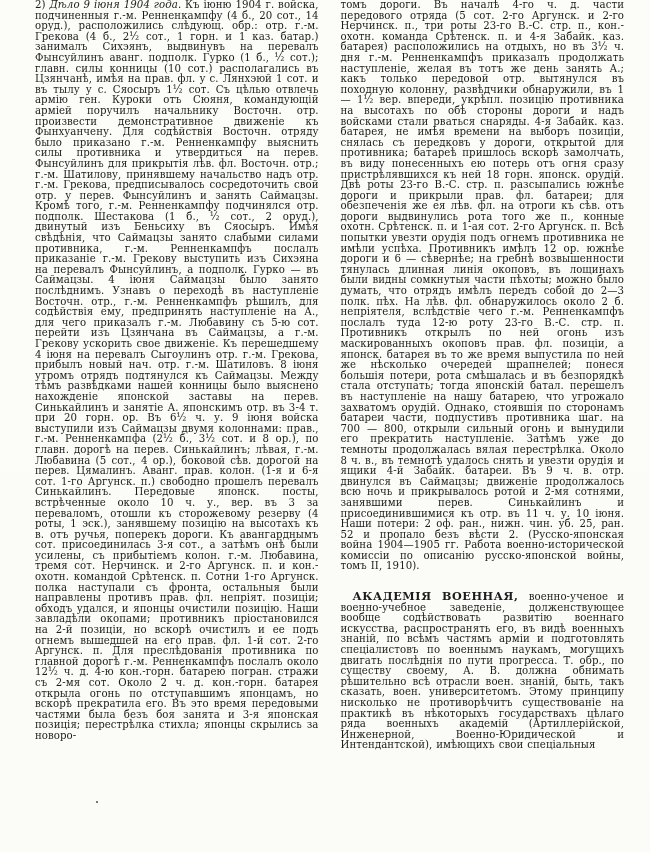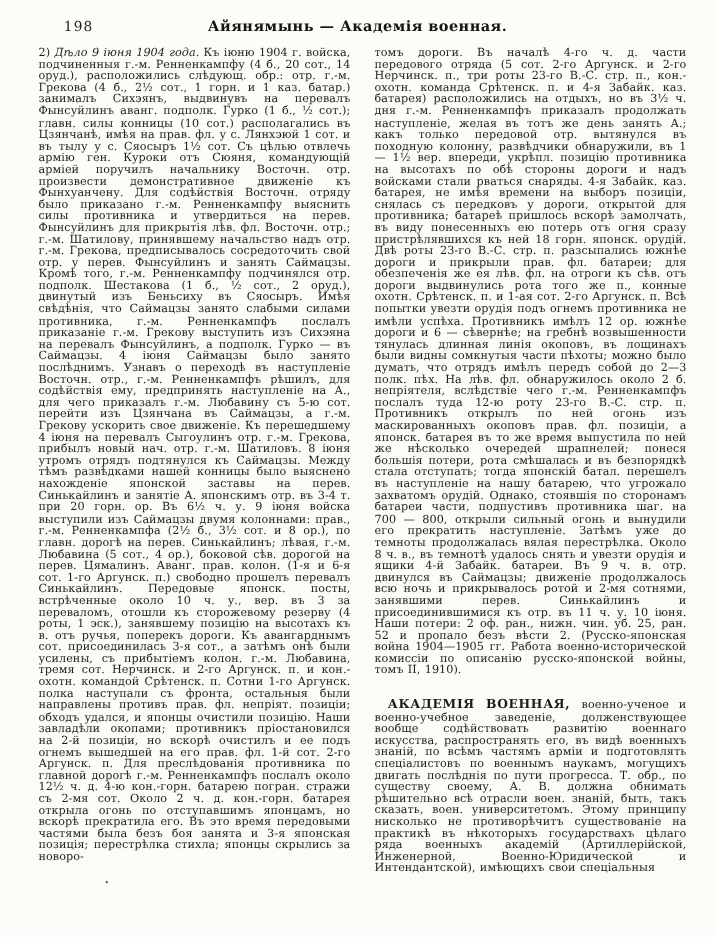--- a/index.html
+++ b/index.html
@@ -85,24 +85,20 @@
     width: 2px;
     height: 2px;
     background: #4a4a4a;
     border-radius: 50%;
   }
 </style>
 </head>
 <body>
 
 <div class="page">
-  <div class="page-header">
-    <span class="page-number">198</span>
-    <span class="running-head">Айянямынь — Академія военная.</span>
-  </div>
 
   <div class="columns">
     <div class="col" id="col-left">
         <p class="para"><span class="prefix">2) </span><span class="lead-italic">Дѣло 9 іюня 1904 года. </span>Къ іюню 1904 г. войска, подчиненныя г.-м. Ренненкампфу (4 б., 20 сот., 14 оруд.), расположились слѣдующ. обр.: отр. г.-м. Грекова (4 б., 2½ сот., 1 горн. и 1 каз. батар.) занималъ Сихэянъ, выдвинувъ на перевалъ Фынсуйлинъ аванг. подполк. Гурко (1 б., ½ сот.); главн. силы конницы (10 сот.) располагались въ Цзянчанѣ, имѣя на прав. фл. у с. Лянхэюй 1 сот. и въ тылу у с. Сяосыръ 1½ сот. Съ цѣлью отвлечь армію ген. Куроки отъ Сюяня, командующій арміей поручилъ начальнику Восточн. отр. произвести демонстративное движеніе къ Фынхуанчену. Для содѣйствія Восточн. отряду было приказано г.-м. Ренненкампфу выяснить силы противника и утвердиться на перев. Фынсуйлинъ для прикрытія лѣв. фл. Восточн. отр.; г.-м. Шатилову, принявшему начальство надъ отр. г.-м. Грекова, предписывалось сосредоточить свой отр. у перев. Фынсуйлинъ и занять Саймацзы. Кромѣ того, г.-м. Ренненкампфу подчинялся отр. подполк. Шестакова (1 б., ½ сот., 2 оруд.), двинутый изъ Беньсиху въ Сяосыръ. Имѣя свѣдѣнія, что Саймацзы занято слабыми силами противника, г.-м. Ренненкампфъ послалъ приказаніе г.-м. Грекову выступить изъ Сихэяна на перевалъ Фынсуйлинъ, а подполк. Гурко — въ Саймацзы. 4 іюня Саймацзы было занято послѣднимъ. Узнавъ о переходѣ въ наступленіе Восточн. отр., г.-м. Ренненкампфъ рѣшилъ, для содѣйствія ему, предпринять наступленіе на А., для чего приказалъ г.-м. Любавину съ 5-ю сот. перейти изъ Цзянчана въ Саймацзы, а г.-м. Грекову ускорить свое движеніе. Къ перешедшему 4 іюня на перевалъ Сыгоулинъ отр. г.-м. Грекова, прибылъ новый нач. отр. г.-м. Шатиловъ. 8 іюня утромъ отрядъ подтянулся къ Саймацзы. Между тѣмъ развѣдками нашей конницы было выяснено нахожденіе японской заставы на перев. Синькайлинъ и занятіе А. японскимъ отр. въ 3-4 т. при 20 горн. ор. Въ 6½ ч. у. 9 іюня войска выступили изъ Саймацзы двумя колоннами: прав., г.-м. Ренненкампфа (2½ б., 3½ сот. и 8 ор.), по главн. дорогѣ на перев. Синькайлинъ; лѣвая, г.-м. Любавина (5 сот., 4 ор.), боковой сѣв. дорогой на перев. Цямалинъ. Аванг. прав. колон. (1-я и 6-я сот. 1-го Аргунск. п.) свободно прошелъ перевалъ Синькайлинъ. Передовые японск. посты, встрѣченные около 10 ч. у., вер. въ 3 за переваломъ, отошли къ сторожевому резерву (4 роты, 1 эск.), занявшему позицію на высотахъ къ в. отъ ручья, поперекъ дороги. Къ авангарднымъ сот. присоединилась 3-я сот., а затѣмъ онѣ были усилены, съ прибытіемъ колон. г.-м. Любавина, тремя сот. Нерчинск. и 2-го Аргунск. п. и кон.-охотн. командой Срѣтенск. п. Сотни 1-го Аргунск. полка наступали съ фронта, остальныя были направлены противъ прав. фл. непріят. позиціи; обходъ удался, и японцы очистили позицію. Наши завладѣли окопами; противникъ пріостановился на 2-й позиціи, но вскорѣ очистилъ и ее подъ огнемъ вышедшей на его прав. фл. 1-й сот. 2-го Аргунск. п. Для преслѣдованія противника по главной дорогѣ г.-м. Ренненкампфъ послалъ около 12½ ч. д. 4-ю кон.-горн. батарею погран. стражи съ 2-мя сот. Около 2 ч. д. кон.-горн. батарея открыла огонь по отступавшимъ японцамъ, но вскорѣ прекратила его. Въ это время передовыми частями была безъ боя занята и 3-я японская позиція; перестрѣлка стихла; японцы скрылись за новоро-</p>
       </div>
     <div class="col" id="col-right">
         <p class="para">томъ дороги. Въ началѣ 4-го ч. д. части передового отряда (5 сот. 2-го Аргунск. и 2-го Нерчинск. п., три роты 23-го В.-С. стр. п., кон.-охотн. команда Срѣтенск. п. и 4-я Забайк. каз. батарея) расположились на отдыхъ, но въ 3½ ч. дня г.-м. Ренненкампфъ приказалъ продолжать наступленіе, желая въ тотъ же день занять А.; какъ только передовой отр. вытянулся въ походную колонну, развѣдчики обнаружили, въ 1 — 1½ вер. впереди, укрѣпл. позицію противника на высотахъ по обѣ стороны дороги и надъ войсками стали рваться снаряды. 4-я Забайк. каз. батарея, не имѣя времени на выборъ позиціи, снялась съ передковъ у дороги, открытой для противника; батареѣ пришлось вскорѣ замолчать, въ виду понесенныхъ ею потерь отъ огня сразу пристрѣлявшихся къ ней 18 горн. японск. орудій. Двѣ роты 23-го В.-С. стр. п. разсыпались южнѣе дороги и прикрыли прав. фл. батареи; для обезпеченія же ея лѣв. фл. на отроги къ сѣв. отъ дороги выдвинулись рота того же п., конные охотн. Срѣтенск. п. и 1-ая сот. 2-го Аргунск. п. Всѣ попытки увезти орудія подъ огнемъ противника не имѣли успѣха. Противникъ имѣлъ 12 ор. южнѣе дороги и 6 — сѣвернѣе; на гребнѣ возвышенности тянулась длинная линія окоповъ, въ лощинахъ были видны сомкнутыя части пѣхоты; можно было думать, что отрядъ имѣлъ передъ собой до 2—3 полк. пѣх. На лѣв. фл. обнаружилось около 2 б. непріятеля, вслѣдствіе чего г.-м. Ренненкампфъ послалъ туда 12-ю роту 23-го В.-С. стр. п. Противникъ открылъ по ней огонь изъ маскированныхъ окоповъ прав. фл. позиціи, а японск. батарея въ то же время выпустила по ней же нѣсколько очередей шрапнелей; понеся большія потери, рота смѣшалась и въ безпорядкѣ стала отступать; тогда японскій батал. перешелъ въ наступленіе на нашу батарею, что угрожало захватомъ орудій. Однако, стоявшія по сторонамъ батареи части, подпустивъ противника шаг. на 700 — 800, открыли сильный огонь и вынудили его прекратить наступленіе. Затѣмъ уже до темноты продолжалась вялая перестрѣлка. Около 8 ч. в., въ темнотѣ удалось снять и увезти орудія и ящики 4-й Забайк. батареи. Въ 9 ч. в. отр. двинулся въ Саймацзы; движеніе продолжалось всю ночь и прикрывалось ротой и 2-мя сотнями, занявшими перев. Синькайлинъ и присоединившимися къ отр. въ 11 ч. у. 10 іюня. Наши потери: 2 оф. ран., нижн. чин. уб. 25, ран. 52 и пропало безъ вѣсти 2. (Русско-японская война 1904—1905 гг. Работа военно-исторической комиссіи по описанію русско-японской войны, томъ II, 1910).</p>
         <p class="para indent"><span class="lead-bold">АКАДЕМІЯ ВОЕННАЯ, </span>военно-ученое и военно-учебное заведеніе, долженствующее вообще содѣйствовать развитію военнаго искусства, распространять его, въ видѣ военныхъ знаній, по всѣмъ частямъ арміи и подготовлять спеціалистовъ по военнымъ наукамъ, могущихъ двигать послѣднія по пути прогресса. Т. обр., по существу своему, А. В. должна обнимать рѣшительно всѣ отрасли воен. знаній, быть, такъ сказать, воен. университетомъ. Этому принципу нисколько не противорѣчитъ существованіе на практикѣ въ нѣкоторыхъ государствахъ цѣлаго ряда военныхъ академій (Артиллерійской, Инженерной, Военно-Юридической и Интендантской), имѣющихъ свои спеціальныя</p>
       </div>
   </div>

